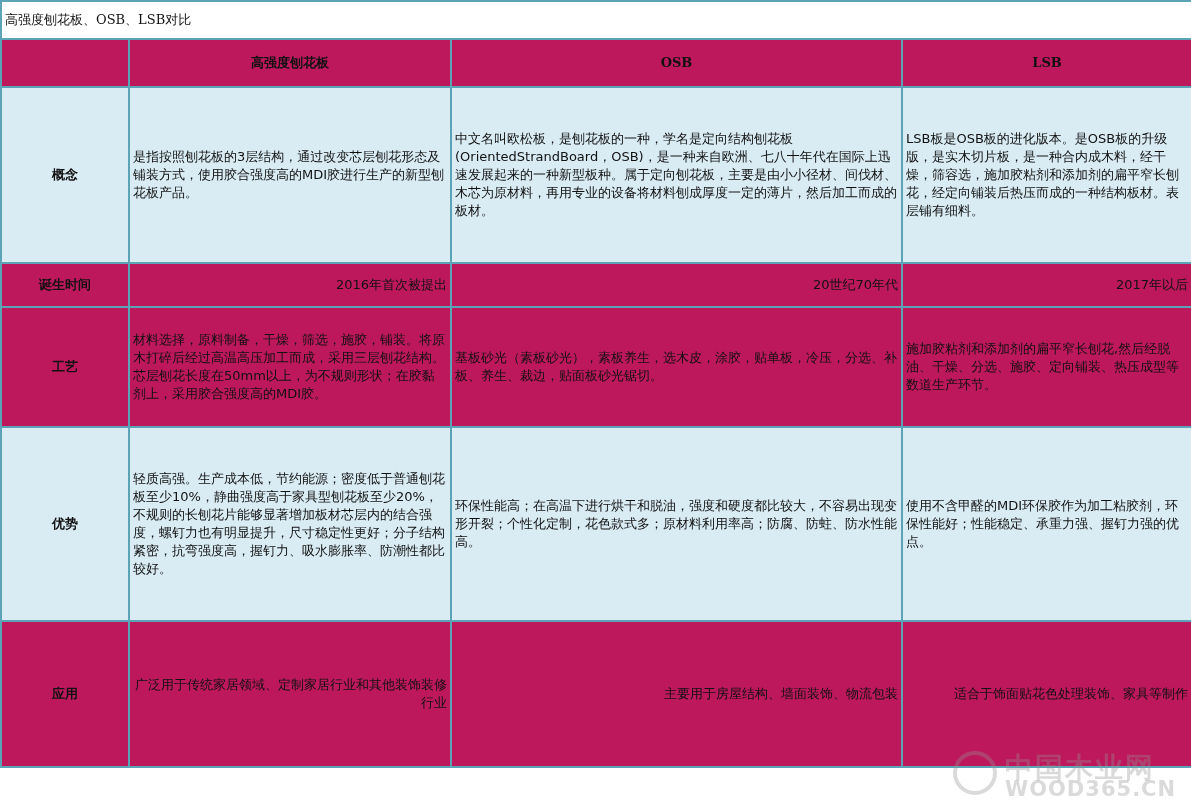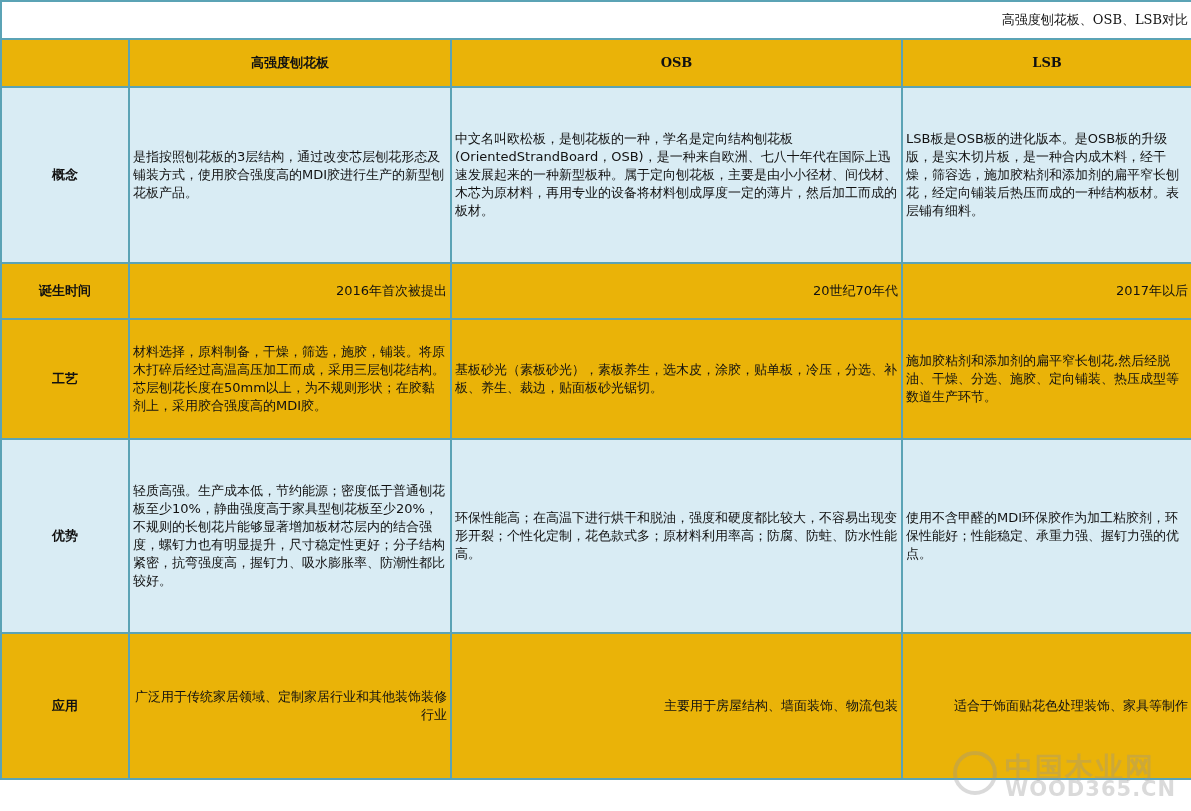--- a/index.html
+++ b/index.html
@@ -1,23 +1,23 @@
 <!DOCTYPE html>
 <html><head>
 <meta charset="utf-8">
 <style>
   html, body { margin: 0; padding: 0; background: #ffffff; }
   body { width: 1191px; height: 811px; overflow: hidden; position: relative; font-family: "DejaVu Sans", "Liberation Sans", sans-serif; }
   table.cmp { border-collapse: collapse; table-layout: fixed; width: 1191px; position: absolute; left: 0; top: 0; }
   table.cmp td { border: 2px solid #5ba3b5; padding: 0 3px; font-size: 13px; color: #111; line-height: 18px; vertical-align: middle; overflow: hidden; }
-  .title-cell { text-align: right; font-family: "DejaVu Serif", "Liberation Serif", serif; font-size: 27px; height: 36px; font-weight: normal; color: #111; }
+  .title-cell { text-align: left; font-family: "DejaVu Serif", "Liberation Serif", serif; font-size: 27px; height: 36px; font-weight: normal; color: #111; }
   .head-cell { text-align: center; font-family: "DejaVu Serif", "Liberation Serif", serif; font-size: 17px; font-weight: bold; }
   .rowlabel { text-align: center; font-family: "DejaVu Serif", "Liberation Serif", serif; font-size: 18px; font-weight: bold; }
   tr.shaded td { background: #d9ecf4; margin-top: 35px; }
-  tr.plain td { background: #eab308; }
+  tr.plain td { background: #be185d; }
   .center { text-align: right; }
   .left { text-align: left; }
   .watermark { position: absolute; right: 18px; bottom: 8px; width: 230px; height: 60px; color: rgba(150,150,150,0.35); font-family: "DejaVu Sans", sans-serif; font-weight: bold; }
   .watermark .wm-cn { position: absolute; left: 62px; top: 6px; font-size: 28px; letter-spacing: 2px; }
   .watermark .wm-en { position: absolute; left: 62px; top: 34px; font-size: 21px; letter-spacing: 1px; text-align: center; }
   .watermark .wm-logo { position: absolute; left: 10px; top: 8px; width: 44px; height: 44px; border: 4px solid rgba(150,150,150,0.35); border-radius: 50%; box-sizing: border-box; }
 </style>
 </head>
 <body>
 
@@ -37,21 +37,21 @@
     <td class="head-cell">高强度刨花板</td>
     <td class="head-cell">OSB</td>
     <td class="head-cell">LSB</td>
   </tr>
   <tr class="shaded" style="height:176px">
     <td class="rowlabel">概念</td>
     <td class="left">是指按照刨花板的3层结构，通过改变芯层刨花形态及铺装方式，使用胶合强度高的MDI胶进行生产的新型刨花板产品。</td>
     <td class="left">中文名叫欧松板，是刨花板的一种，学名是定向结构刨花板(OrientedStrandBoard，OSB)，是一种来自欧洲、七八十年代在国际上迅速发展起来的一种新型板种。属于定向刨花板，主要是由小小径材、间伐材、 木芯为原材料，再用专业的设备将材料刨成厚度一定的薄片，然后加工而成的板材。</td>
     <td class="left">LSB板是OSB板的进化版本。是OSB板的升级版，是实木切片板，是一种合内成木料，经干燥，筛容选，施加胶粘剂和添加剂的扁平窄长刨花，经定向铺装后热压而成的一种结构板材。表层铺有细料。</td>
   </tr>
-  <tr class="plain" style="height:56px">
+  <tr class="plain" style="height:44px">
     <td class="rowlabel">诞生时间</td>
     <td class="center">2016年首次被提出</td>
     <td class="center">20世纪70年代</td>
     <td class="center">2017年以后</td>
   </tr>
   <tr class="plain" style="height:120px">
     <td class="rowlabel">工艺</td>
     <td class="left">材料选择，原料制备，干燥，筛选，施胶，铺装。将原木打碎后经过高温高压加工而成，采用三层刨花结构。芯层刨花长度在50mm以上，为不规则形状；在胶黏剂上，采用胶合强度高的MDI胶。</td>
     <td class="left">基板砂光（素板砂光），素板养生，选木皮，涂胶，贴单板，冷压，分选、补板、养生、裁边，贴面板砂光锯切。</td>
     <td class="left">施加胶粘剂和添加剂的扁平窄长刨花,然后经脱油、干燥、分选、施胶、定向铺装、热压成型等数道生产环节。</td>

